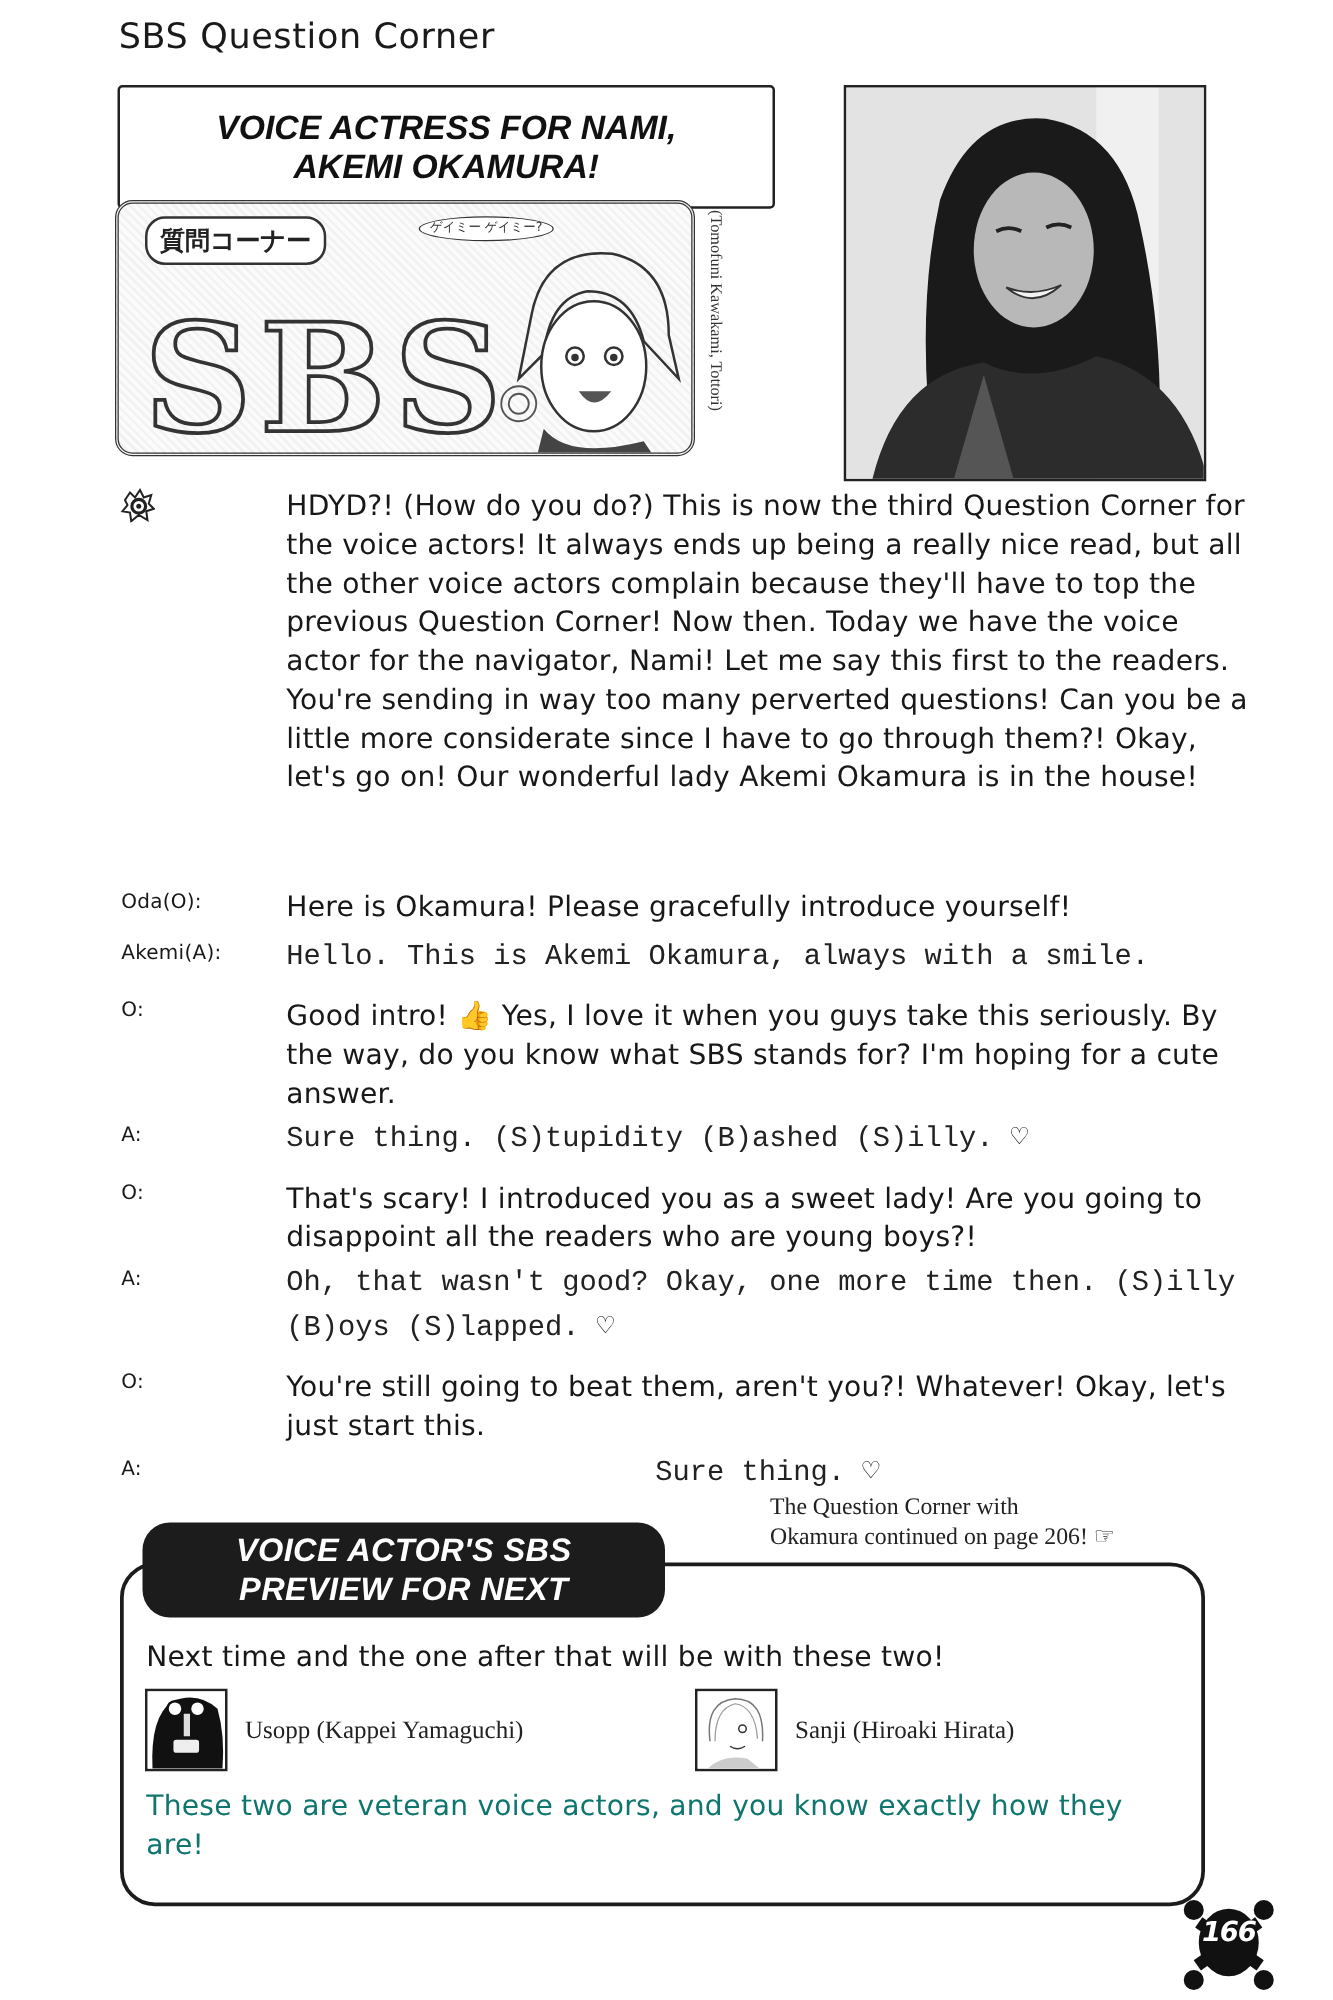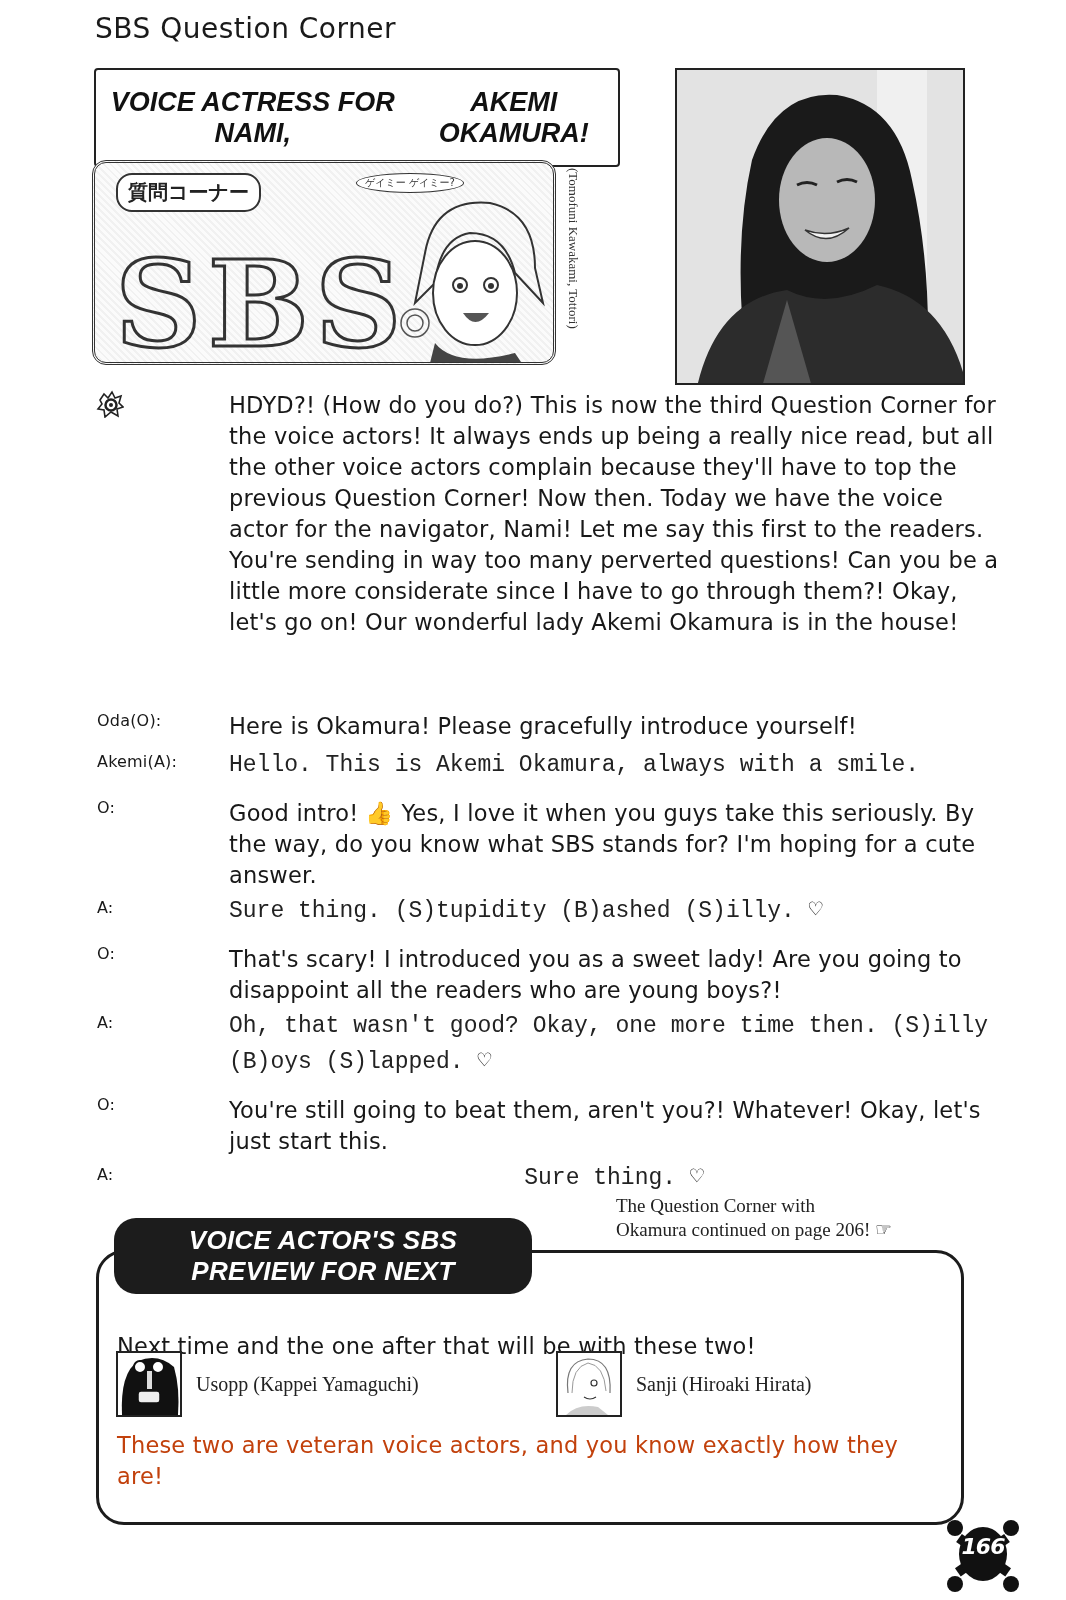--- a/index.html
+++ b/index.html
@@ -10,39 +10,39 @@
     .serif { font-family: Liberation Mono, monospace; }
 
     #corner-title {
       position: absolute; left: 95px; top: 12px;
       font-size: 28px; color: #1a1a1a; letter-spacing: 0.5px;
     }
 
     #headline-box {
       position: absolute; left: 94px; top: 68px; width: 526px; height: 99px;
       border: 2px solid #222; border-radius: 4px;
-      display: flex; align-items: center; justify-content: center;
+      display: flex; flex-direction: column; align-items: center; justify-content: center;
       font-family: "Liberation Sans", sans-serif; font-weight: bold; font-style: italic;
       font-size: 27px; line-height: 31px; color: #111; text-align: center;
     }
 
     #fan-art {
       position: absolute; left: 92px; top: 160px; width: 464px; height: 205px;
       border: 3px double #333; border-radius: 14px;
       background:
         repeating-linear-gradient(45deg, rgba(0,0,0,0.04) 0 2px, transparent 2px 5px),
         #fbfbfb;
       overflow: hidden;
     }
     #fan-art .sign {
       position: absolute; left: 21px; top: 10px; padding: 4px 10px;
       border: 2px solid #333; border-radius: 16px; font-size: 20px; font-weight: bold; color: #222; background: #fff;
     }
     #fan-art .bubble {
-      position: absolute; left: 261px; top: 10px; padding: 3px 8px;
+      position: absolute; left: 240px; top: 10px; padding: 3px 8px;
       border: 1.5px solid #333; border-radius: 50%; font-size: 10px; color: #333; background: #fff; text-align: center; line-height: 12px;
     }
     #fan-art .big-letters {
       position: absolute; left: 20px; top: 70px; font-size: 120px; font-weight: bold;
       color: transparent; -webkit-text-stroke: 3px #333; letter-spacing: 6px; font-family: "DejaVu Serif", serif;
     }
     #fan-art .girl {
       position: absolute; left: 300px; top: 30px; width: 150px; height: 190px;
     }
 
@@ -84,33 +84,33 @@
       position: absolute; left: 96px; top: 1250px; width: 868px; height: 275px;
       border: 3px solid #1c1c1c; border-radius: 28px;
     }
     #preview-tab {
       position: absolute; left: 114px; top: 1218px; width: 418px; height: 76px;
       background: #1c1c1c; border-radius: 22px;
       display: flex; flex-direction: column; align-items: center; justify-content: center;
       font-family: "Liberation Sans", sans-serif; font-weight: bold; font-style: italic;
       font-size: 26px; line-height: 31px; color: #ffffff; text-align: center; letter-spacing: 0.3px;
     }
-    #preview-lead { position: absolute; left: 117px; top: 1313px; font-size: 22.5px; color: #181818; margin-top: 20px; }
+    #preview-lead { position: absolute; left: 117px; top: 1313px; font-size: 22.5px; color: #181818; }
 
     .cast {
       position: absolute; top: 1351px; height: 66px; display: flex; align-items: center;
     }
     .cast .thumb {
       width: 66px; height: 66px; border: 2px solid #222; background: #fff; position: relative; overflow: hidden;
     }
     .cast .name { margin-left: 14px; font-family: "Liberation Serif", serif; font-size: 20px; color: #222; }
 
     #preview-footer {
       position: absolute; left: 117px; top: 1430px; width: 830px;
-      font-size: 22.5px; line-height: 31px; color: #c2410c;
+      font-size: 22.5px; line-height: 31px; color: #0f766e;
     }
 
     #page-number-badge { position: absolute; left: 943px; top: 1518px; width: 80px; height: 75px; }
     #page-number-badge .num {
       position: absolute; left: 0; top: 16px; width: 80px; text-align: center;
       font-family: "DejaVu Sans", sans-serif; font-weight: bold; font-size: 22px; color: #fff; letter-spacing: -1px;
       font-style: italic;
     }
   </style>
 </head>

